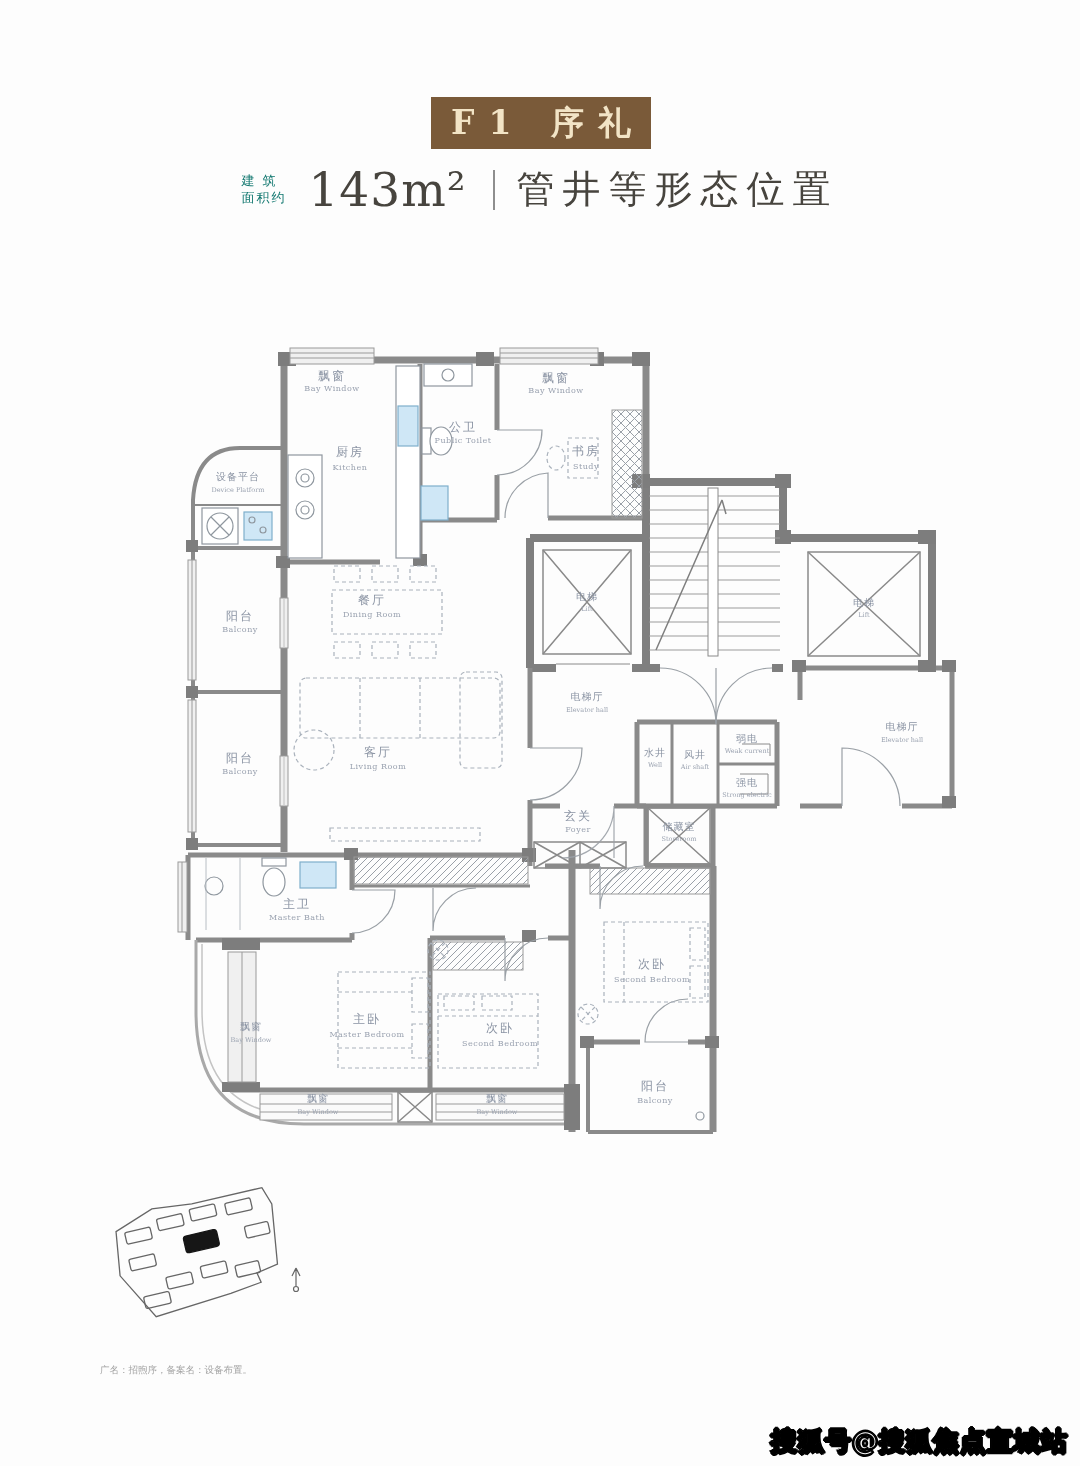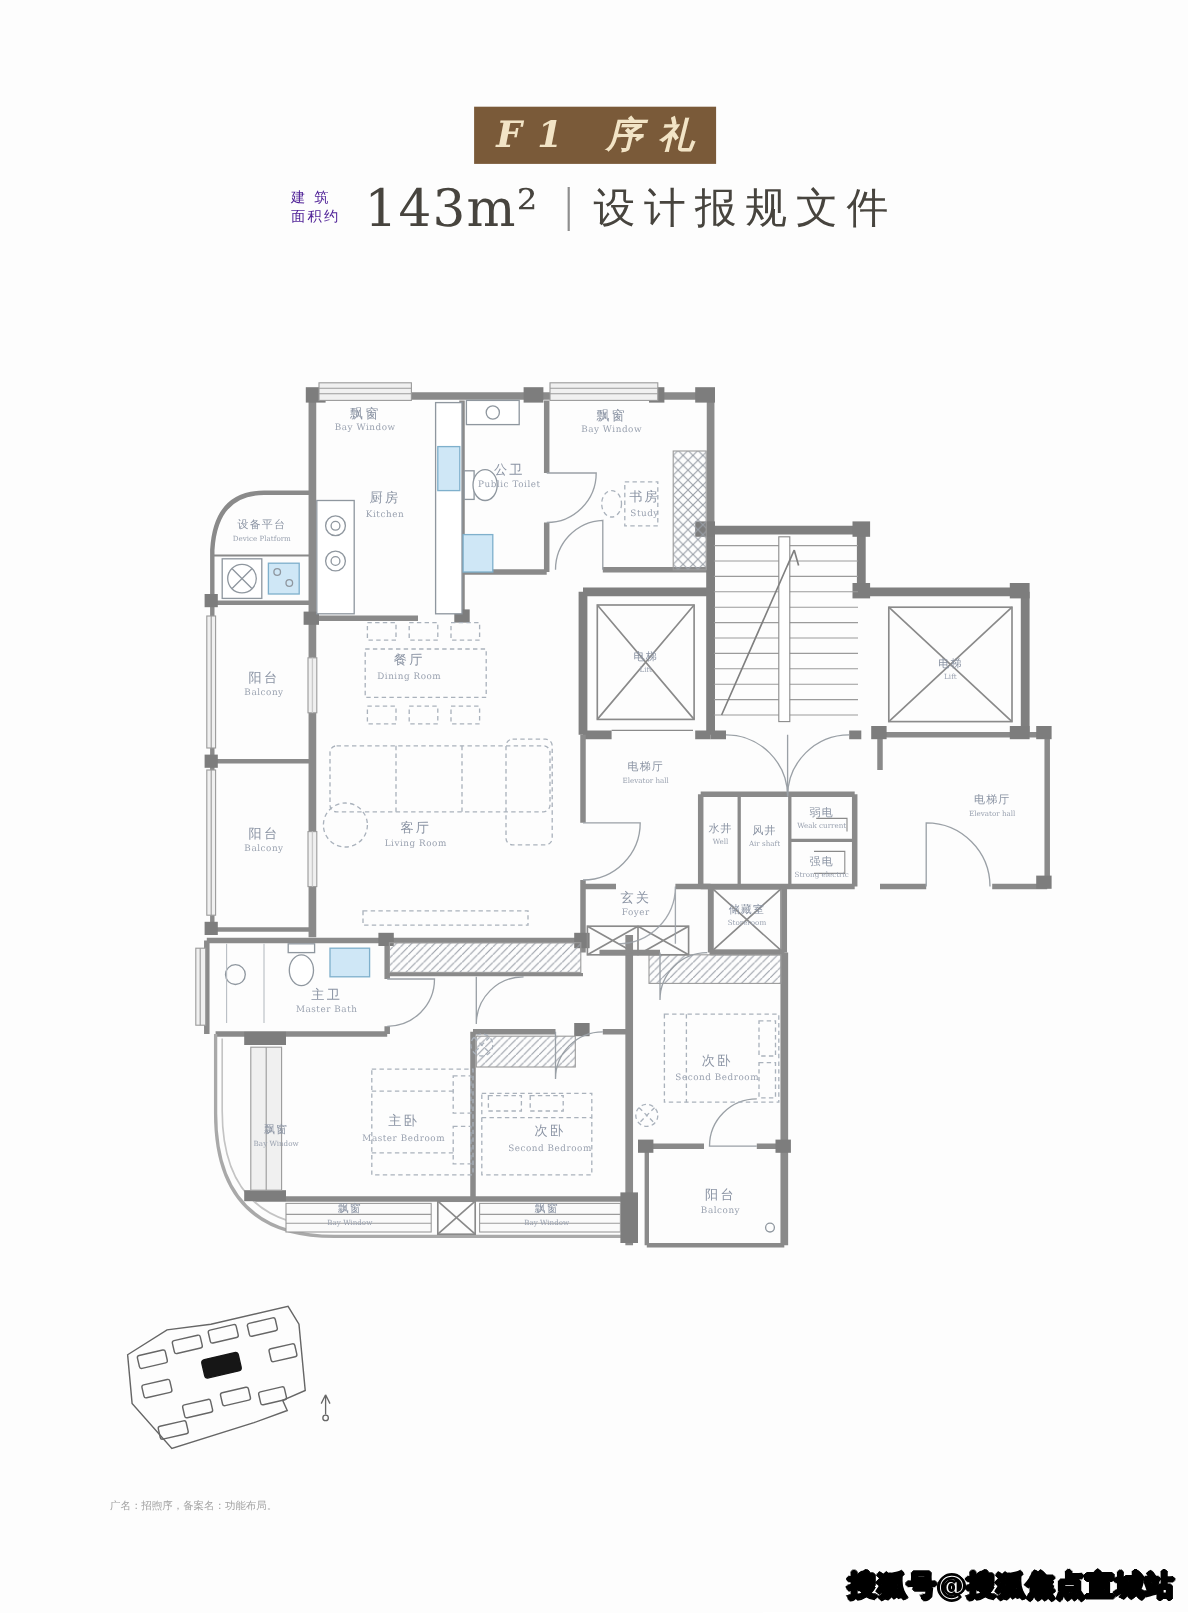--- a/index.html
+++ b/index.html
@@ -1,25 +1,25 @@
 <!DOCTYPE html>
 <html><head>
 <meta charset="utf-8">
 <style>
   html,body{margin:0;padding:0;background:#fff;}
   .page{position:relative;width:1080px;height:1466px;background:#fdfdfd;overflow:hidden;
         font-family:"DejaVu Serif","Liberation Serif",serif;}
   
   .plan-tag{position:absolute;left:431px;top:97px;width:220px;height:52px;
     background:#7a5a39;color:#f2e4c6;display:flex;align-items:center;justify-content:center;
-    font-size:33px;letter-spacing:14px;padding-left:14px;box-sizing:border-box;font-weight:bold;font-style:italic;}
+    font-size:33px;letter-spacing:14px;padding-left:14px;box-sizing:border-box;font-weight:bold;}
   .area-row{position:absolute;left:0;top:162px;width:1080px;display:flex;
     align-items:center;justify-content:center;color:#47443e;}
   .area-prefix{display:flex;flex-direction:column;justify-content:center;gap:3px;
-    font-size:13px;color:#4c1d95;letter-spacing:2px;margin-right:10px;line-height:1.1;text-align:justify;}
+    font-size:13px;color:#0f766e;letter-spacing:2px;margin-right:10px;line-height:1.1;text-align:justify;}
   .area-value{font-size:47px;letter-spacing:1px;margin-left:12px;}
   .vrule{width:2px;height:40px;background:#8e8e8e;margin:0 22px 0 26px;}
   .layout-text{font-size:38px;letter-spacing:8px;}
   
   .plan-wrap{position:absolute;left:0;top:0;}
   svg text{font-family:"DejaVu Serif","Liberation Serif",serif;}
   .lbl-cn{font-size:12px;fill:#8a93a3;letter-spacing:2px;}
   .lbl-cn-sm{font-size:10px;fill:#8a93a3;letter-spacing:1px;}
   .lbl-en{font-size:8px;fill:#9aa2b0;letter-spacing:0.5px;}
   .lbl-en-sm{font-size:6.5px;fill:#9aa2b0;}
@@ -42,21 +42,21 @@
 
   <div class="plan-tag">F1 序礼</div>
 
   <div class="area-row">
     <div class="area-prefix">
       <span>建 筑</span>
       <span>面积约</span>
     </div>
     <div class="area-value">143m²</div>
     <div class="vrule"></div>
-    <div class="layout-text">设计报规文件</div>
+    <div class="layout-text">管井等形态位置</div>
   </div>
 
   <div class="plan-wrap">
   <svg width="1080" height="1160" viewBox="0 0 1080 1160">
     <defs>
       <pattern id="hatch" patternUnits="userSpaceOnUse" width="7" height="7">
         <path d="M0,7 L7,0" stroke="#9aa0a8" stroke-width="1"></path>
       </pattern>
       <pattern id="xhatch" patternUnits="userSpaceOnUse" width="9" height="9">
         <path d="M0,9 L9,0 M0,0 L9,9" stroke="#9aa0a8" stroke-width="1"></path>
@@ -362,18 +362,18 @@
       </g>
       <rect x="86" y="72" width="34" height="17" rx="3" fill="#161616" stroke="#161616"></rect>
     </g>
     <g stroke="#666" fill="none" stroke-width="1.2">
       <path d="M196,108 L196,126 M196,108 L192,116 M196,108 L200,116"></path>
       <circle cx="196" cy="129" r="2.5"></circle>
     </g>
   </svg>
 
   <div class="disclaimer">
-    <div>广名：招煦序，备案名：功能布局。</div>
+    <div>广名：招煦序，备案名：设备布置。</div>
   </div>
 
   <div class="watermark">搜狐号@搜狐焦点宣城站</div>
 
 </div>
 
 </body></html>

